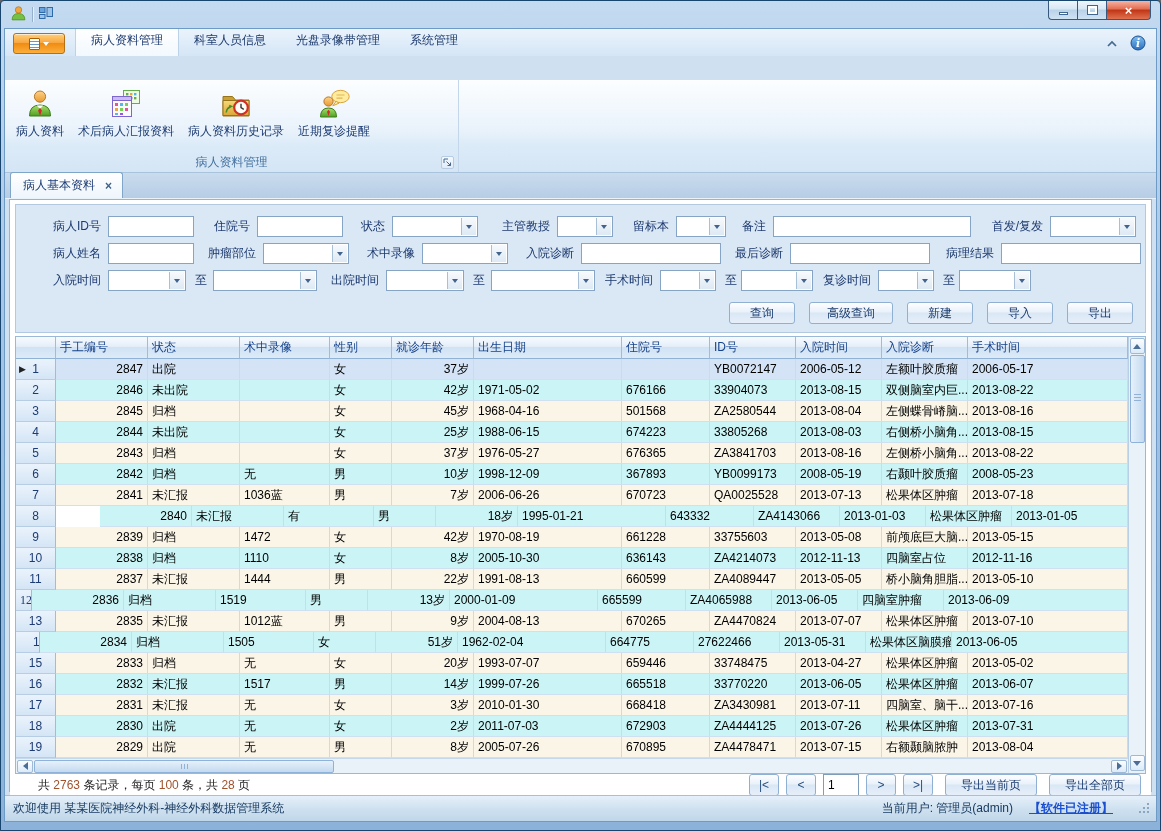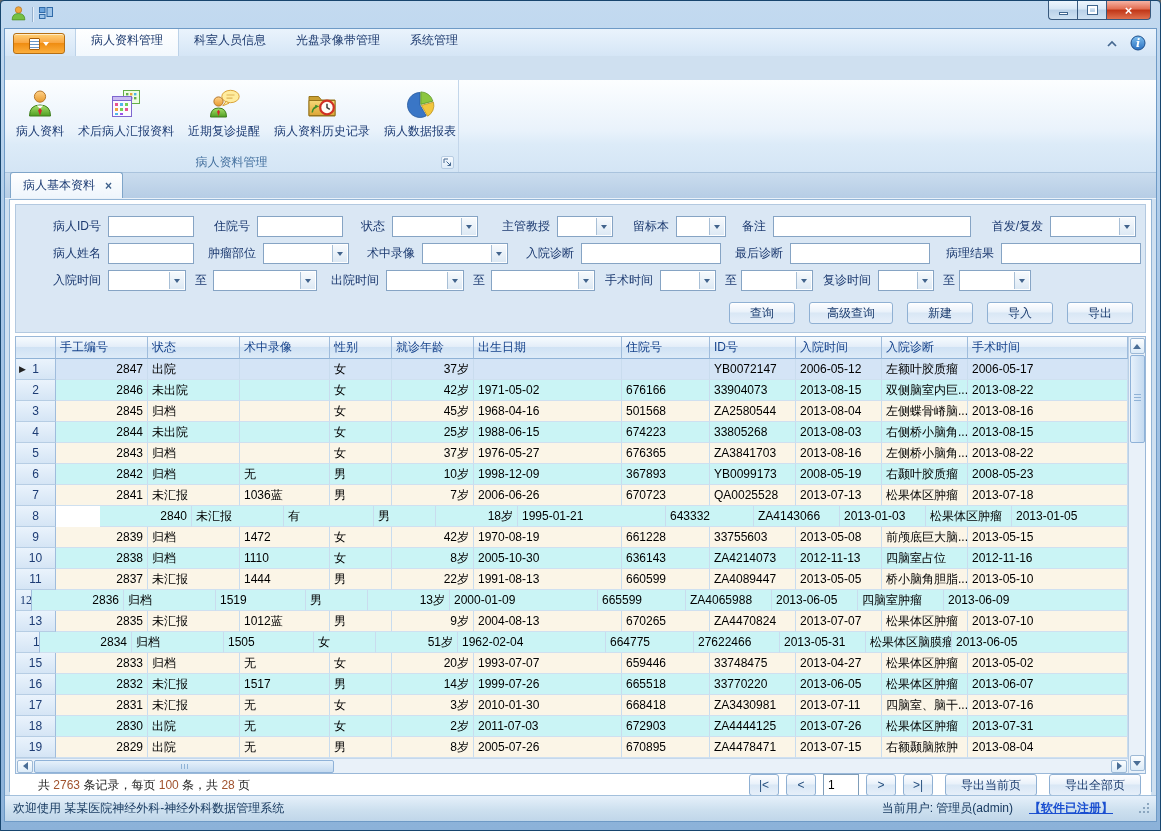--- a/index.html
+++ b/index.html
@@ -223,66 +223,56 @@
                   <rect x="5" y="25" width="3" height="2" fill="#53b9e8"></rect>
                   <rect x="10" y="25" width="3" height="2" fill="#9a53e8"></rect>
                 </svg>
               </span>
               <span class="rlbl">术后病人汇报资料</span>
             </div>
             <div class="rbtn">
               <span class="ricon">
                 <svg width="32" height="32" viewBox="0 0 32 32">
                   <defs>
+                    <linearGradient id="hgA" x1="0" y1="0" x2="0" y2="1">
+                      <stop offset="0" stop-color="#f6d878"></stop>
+                      <stop offset="1" stop-color="#dca636"></stop>
+                    </linearGradient>
+                  </defs>
+                  <path d="M3 8.5 h9.5 l3 3.5 H29 v16 H3 z" fill="#caa032" stroke="#96741c"></path>
+                  <path d="M3 12.5 h26 v15 H3 z" fill="url(#hgA)" stroke="#96741c"></path>
+                  <path d="M6.2 24.5 q.8 -5 5 -6.2 l-2 -.8 m-1 3 l3 -2.2" fill="none" stroke="#3f8f2a" stroke-width="1.5"></path>
+                  <circle cx="21" cy="19.5" r="6.8" fill="#fffdf6" stroke="#d03125" stroke-width="2.2"></circle>
+                  <path d="M21 15.8 v3.9 l2.8 1.7" fill="none" stroke="#333" stroke-width="1.4"></path>
+                </svg>
+              </span>
+              <span class="rlbl">病人资料历史记录</span>
+            </div>
+            <div class="rbtn">
+              <span class="ricon">
+                <svg width="32" height="32" viewBox="0 0 32 32">
+                  <defs>
                     <linearGradient id="rgA" x1="0" y1="0" x2="0" y2="1">
                       <stop offset="0" stop-color="#ffd28a"></stop>
                       <stop offset="1" stop-color="#e89a2e"></stop>
                     </linearGradient>
                     <linearGradient id="rgB" x1="0" y1="0" x2="0" y2="1">
                       <stop offset="0" stop-color="#a8e06c"></stop>
                       <stop offset="1" stop-color="#4f9f22"></stop>
                     </linearGradient>
                   </defs>
                   <ellipse cx="22.5" cy="8.5" rx="8.7" ry="6.2" fill="#ffec9e" stroke="#d9a23a"></ellipse>
                   <path d="M18.2 13.2 l-3.4 4.6 6.2 -2.6 z" fill="#ffec9e" stroke="#d9a23a"></path>
                   <path d="M18.5 7 h8 M18.5 10.2 h6" stroke="#e0b458" stroke-width="1.2" fill="none"></path>
                   <circle cx="10.5" cy="13.5" r="4.6" fill="url(#rgA)" stroke="#b5762a"></circle>
                   <path d="M2.5 29 q0 -9 8 -9 q8 0 8 9 z" fill="url(#rgB)" stroke="#3e7d1c"></path>
                   <path d="M10.5 21.8 l1.5 2 -1.5 4.2 -1.5 -4.2 z" fill="#cf2b2b"></path>
                 </svg>
               </span>
               <span class="rlbl">近期复诊提醒</span>
-            </div>
-            <div class="rbtn">
-              <span class="ricon">
-                <svg width="32" height="32" viewBox="0 0 32 32">
-                  <defs>
-                    <linearGradient id="hgA" x1="0" y1="0" x2="0" y2="1">
-                      <stop offset="0" stop-color="#f6d878"></stop>
-                      <stop offset="1" stop-color="#dca636"></stop>
-                    </linearGradient>
-                  </defs>
-                  <path d="M3 8.5 h9.5 l3 3.5 H29 v16 H3 z" fill="#caa032" stroke="#96741c"></path>
-                  <path d="M3 12.5 h26 v15 H3 z" fill="url(#hgA)" stroke="#96741c"></path>
-                  <path d="M6.2 24.5 q.8 -5 5 -6.2 l-2 -.8 m-1 3 l3 -2.2" fill="none" stroke="#3f8f2a" stroke-width="1.5"></path>
-                  <circle cx="21" cy="19.5" r="6.8" fill="#fffdf6" stroke="#d03125" stroke-width="2.2"></circle>
-                  <path d="M21 15.8 v3.9 l2.8 1.7" fill="none" stroke="#333" stroke-width="1.4"></path>
-                </svg>
-              </span>
-              <span class="rlbl">病人资料历史记录</span>
-            </div>
-            <div class="rbtn">
-              <span class="ricon">
-                <svg width="32" height="32" viewBox="0 0 32 32">
-                  <path d="M16 17 L22.25 27.83 A12.5 12.5 0 1 1 16 4.5 Z" fill="#3a76c6" stroke="#24589c" stroke-width=".8"></path>
-                  <path d="M16 17 L16 4.5 A12.5 12.5 0 0 1 28.07 13.77 Z" fill="#8cc63f" stroke="#59941f" stroke-width=".8" transform="translate(0.8 -0.6)"></path>
-                  <path d="M16 17 L28.07 13.77 A12.5 12.5 0 0 1 22.25 27.83 Z" fill="#f2c63d" stroke="#bd921c" stroke-width=".8" transform="translate(1.4 0.4)"></path>
-                </svg>
-              </span>
-              <span class="rlbl">病人数据报表</span>
             </div>
           </div>
         <div class="group-label">病人资料管理</div>
         <div class="launcher">
             <svg width="9" height="9" viewBox="0 0 9 9">
               <path d="M1 1 h4 M1 1 v4" stroke="#44678f" fill="none"></path>
               <path d="M3.5 3.5 L7.5 7.5 M7.5 4.5 v3 h-3" stroke="#44678f" fill="none"></path>
             </svg>
           </div>
       </div>

